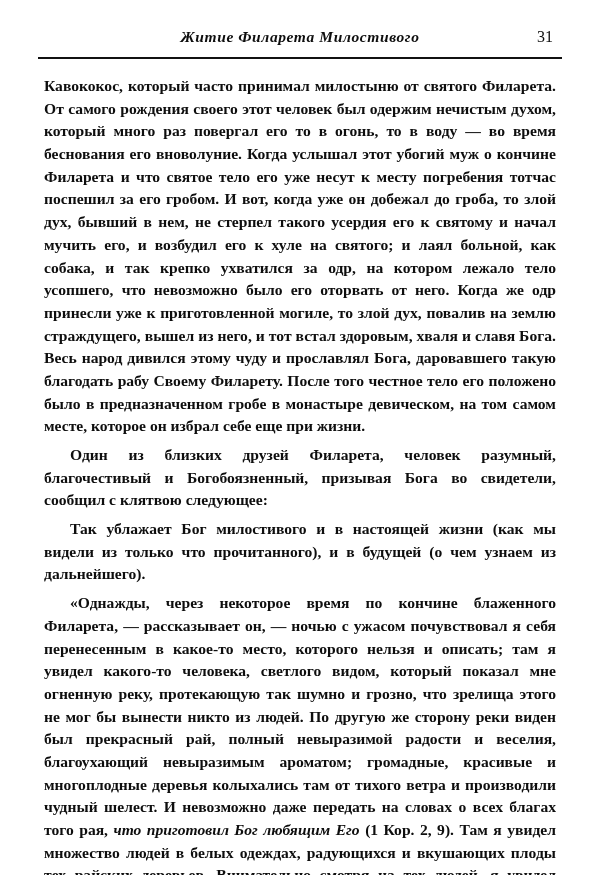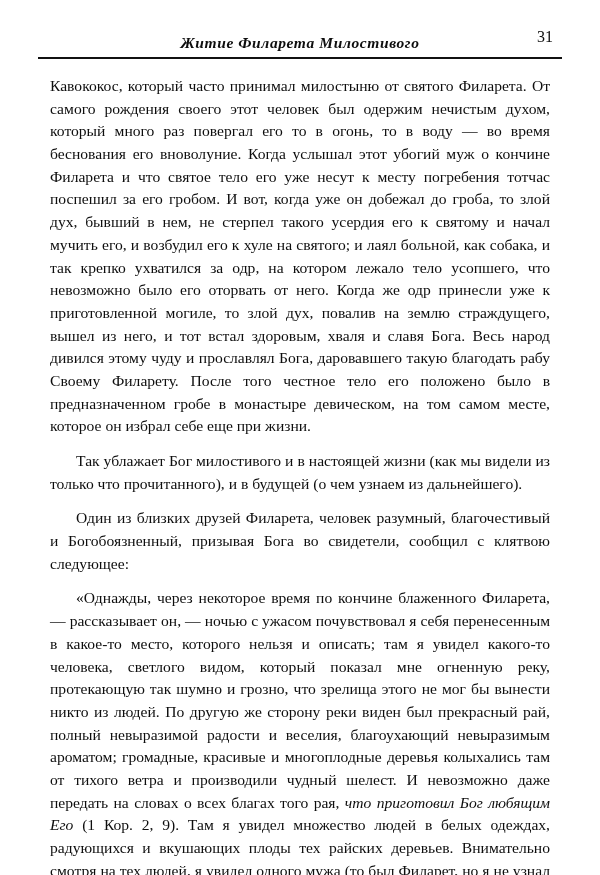--- a/index.html
+++ b/index.html
@@ -18,21 +18,21 @@
   .page {
     position: absolute;
     left: 0; top: 0;
     width: 600px;
     height: 875px;
     box-sizing: border-box;
     padding: 28px 38px 20px 38px;
   }
   .running-head {
     display: flex;
-    align-items: flex-end;
+    align-items: flex-start;
     justify-content: center;
     position: relative;
     height: 24px;
   }
   .running-title {
     font-family: "Liberation Serif", serif;
     font-style: italic;
     font-weight: bold;
     font-size: 15.5px;
     letter-spacing: 0.6px;
@@ -52,22 +52,23 @@
   }
   .body-text {
     margin-top: 16px;
     font-size: 15.6px;
     line-height: 1.455;
     text-align: justify;
     text-justify: inter-word;
     hyphens: manual;
   }
   .body-text p {
-    margin: 12px;
+    margin: 6px;
     text-indent: 26px;
+    font-weight: bold;
   }
   .body-text p.noindent {
     text-indent: 0;
   }
   .italic {
     font-style: italic;
   }
 </style>
 </head>
 <body>
@@ -75,18 +76,18 @@
 <div class="page">
 
   <div class="running-head">
     <div class="running-title">Житие Филарета Милостивого</div>
     <div class="page-number">31</div>
   </div>
   <div class="head-rule"></div>
 
   <div class="body-text" id="body-text">
       <p class="noindent"><span>Кавококос, который часто принимал милостыню от святого Филарета. От самого рождения своего этот человек был одержим нечистым духом, который много раз повергал его то в огонь, то в воду — во время беснования его вноволуние. Когда услышал этот убогий муж о кончине Филарета и что святое тело его уже несут к месту погребения тотчас поспешил за его гробом. И вот, когда уже он добежал до гроба, то злой дух, бывший в нем, не стерпел такого усердия его к святому и начал мучить его, и возбудил его к хуле на святого; и лаял больной, как собака, и так крепко ухватился за одр, на котором лежало тело усопшего, что невозможно было его оторвать от него. Когда же одр принесли уже к приготовленной могиле, то злой дух, повалив на землю страждущего, вышел из него, и тот встал здоровым, хваля и славя Бога. Весь народ дивился этому чуду и прославлял Бога, даровавшего такую благодать рабу Своему Филарету. После того честное тело его положено было в предназначенном гробе в монастыре девическом, на том самом месте, которое он избрал себе еще при жизни.</span></p>
+      <p><span>Один из близких друзей Филарета, человек разумный, благочестивый и Богобоязненный, призывая Бога во свидетели, сообщил с клятвою следующее:</span></p>
       <p><span>Так ублажает Бог милостивого и в настоящей жизни (как мы видели из только что прочитанного), и в будущей (о чем узнаем из дальнейшего).</span></p>
-      <p><span>Один из близких друзей Филарета, человек разумный, благочестивый и Богобоязненный, призывая Бога во свидетели, сообщил с клятвою следующее:</span></p>
       <p><span>«Однажды, через некоторое время по кончине блаженного Филарета, — рассказывает он, — ночью с ужасом почувствовал я себя перенесенным в какое-то место, которого нельзя и описать; там я увидел какого-то человека, светлого видом, который показал мне огненную реку, протекающую так шумно и грозно, что зрелища этого не мог бы вынести никто из людей. По другую же сторону реки виден был прекрасный рай, полный невыразимой радости и веселия, благоухающий невыразимым ароматом; громадные, красивые и многоплодные деревья колыхались там от тихого ветра и производили чудный шелест. И невозможно даже передать на словах о всех благах того рая, </span><span class="italic">что приготовил Бог любящим Его</span><span> (1 Кор. 2, 9). Там я увидел множество людей в белых одеждах, радующихся и вкушающих плоды тех райских деревьев. Внимательно смотря на тех людей, я увидел одного мужа (то был Филарет, но я не узнал его), об-</span></p>
     </div>
 
 </div>
 
 </body></html>

